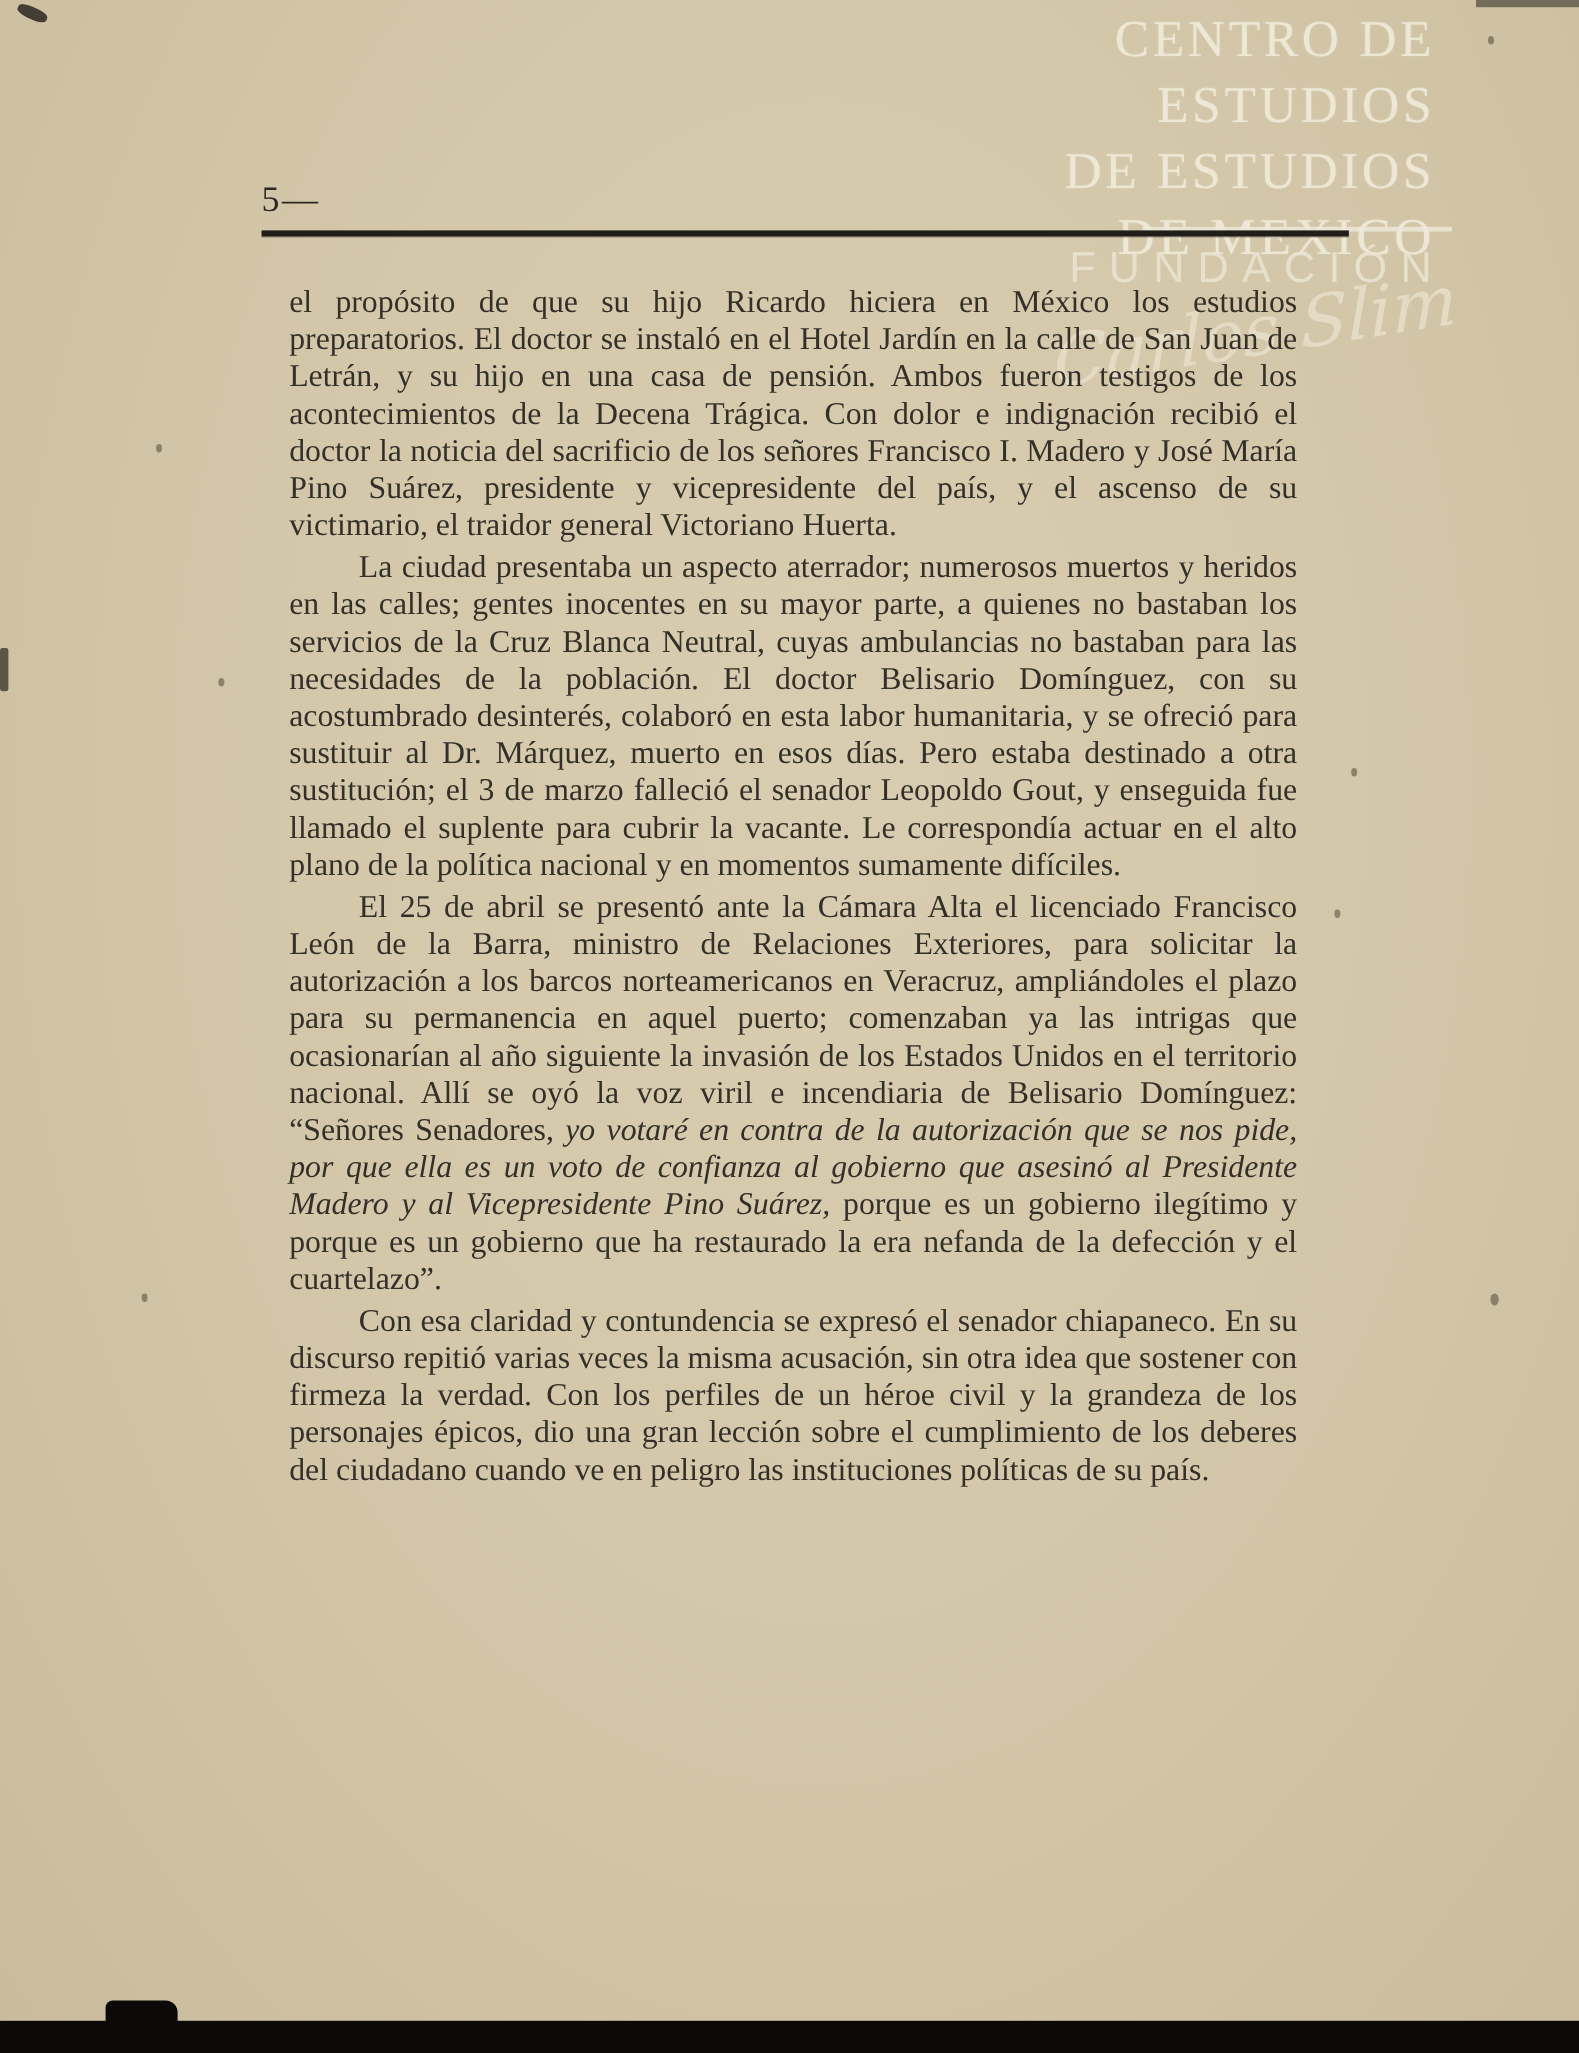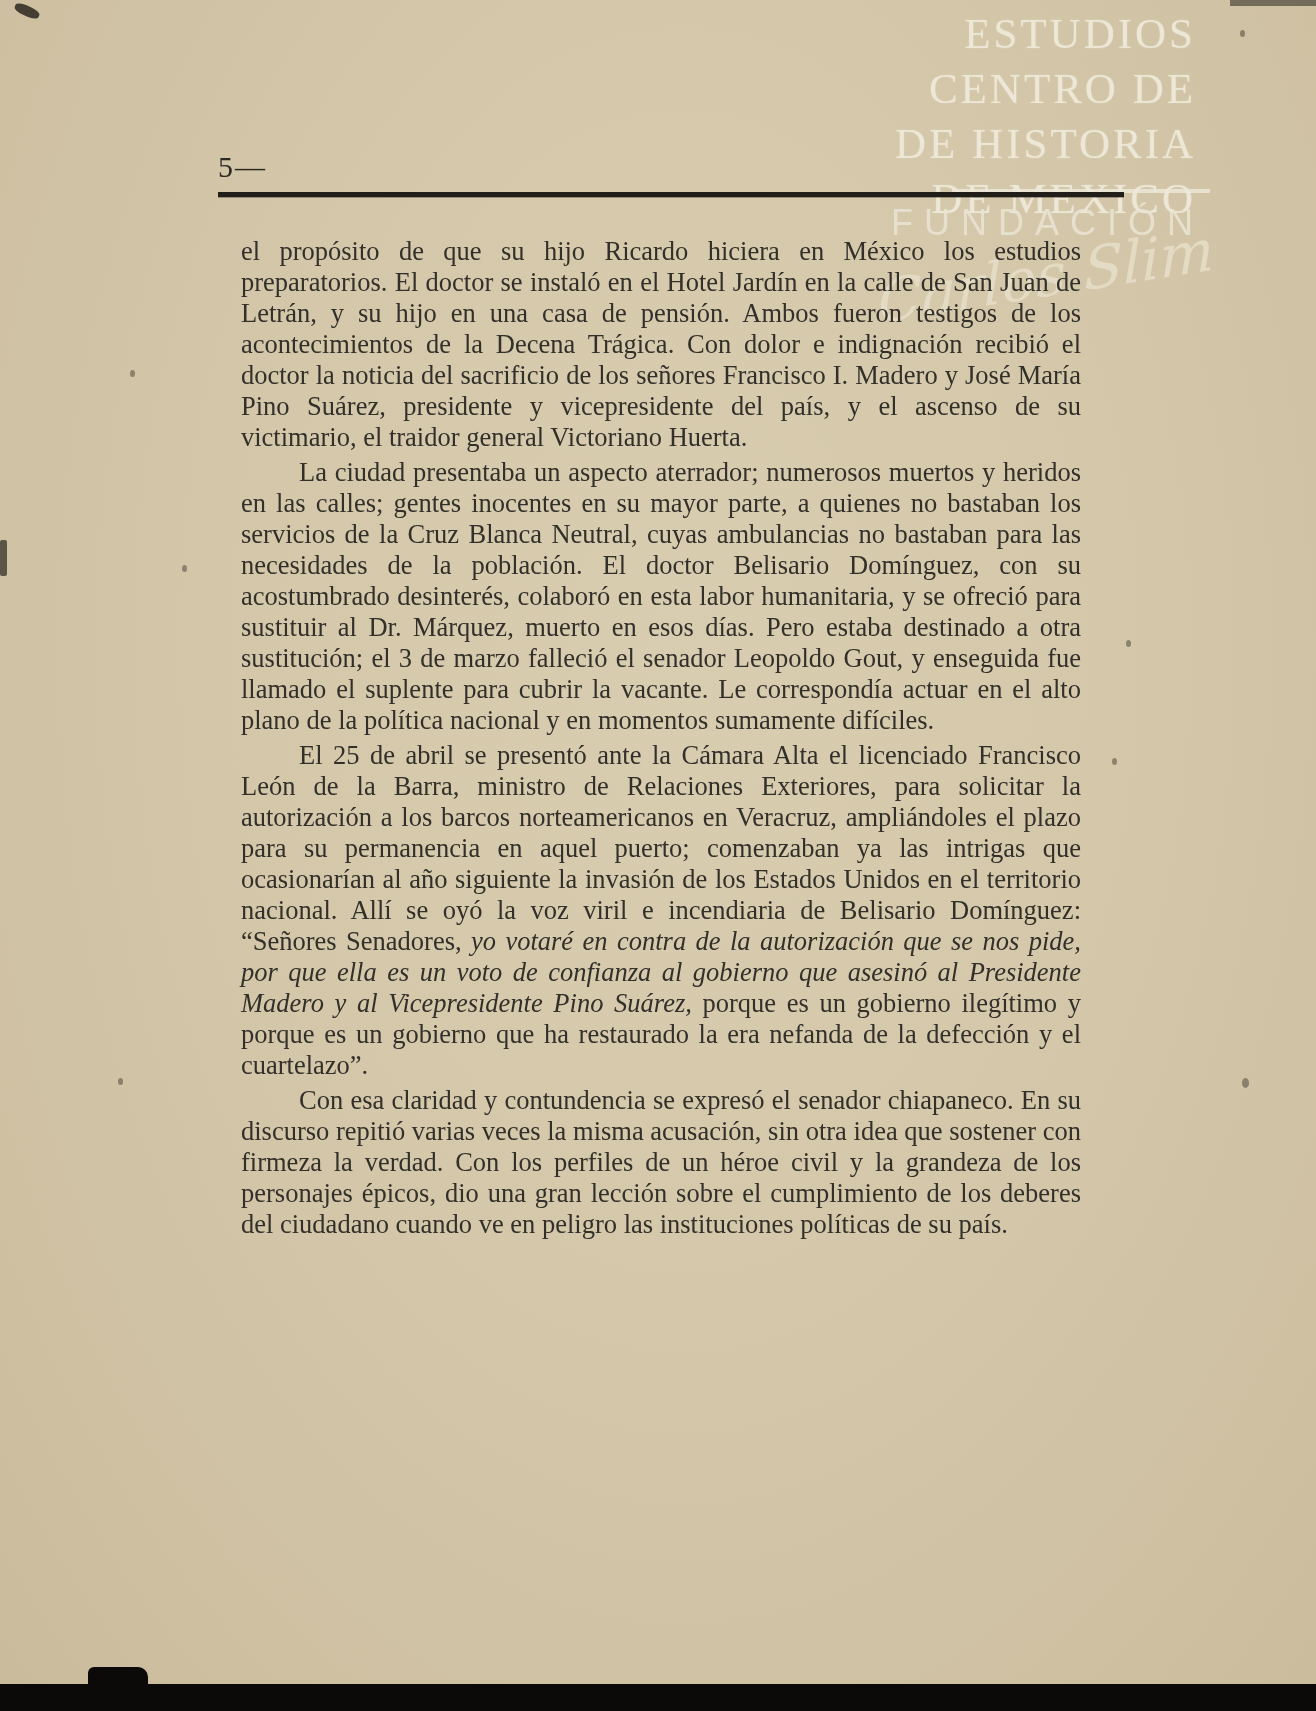--- a/index.html
+++ b/index.html
@@ -112,23 +112,23 @@
   .speck-e { left: 182px; top: 565px; }
   .speck-f { left: 118px; top: 1078px; }
   .speck-g { left: 1240px; top: 30px; }
 </style>
 </head>
 <body>
 
 <div class="page">
 
   <div class="watermark">
+    <div class="wm-line">CENTRO DE</div>
     <div class="wm-line">ESTUDIOS</div>
-    <div class="wm-line">CENTRO DE</div>
-    <div class="wm-line">DE HISTORIA</div>
+    <div class="wm-line">DE ESTUDIOS</div>
     <div class="wm-line">DE MEXICO</div>
     <div class="wm-underline"></div>
     <div class="wm-foundation">FUNDACIÓN</div>
     <div class="wm-signature">Carlos Slim</div>
   </div>
 
   <div class="page-number">5—</div>
   <div class="header-rule"></div>
 
   <div class="body-text">

